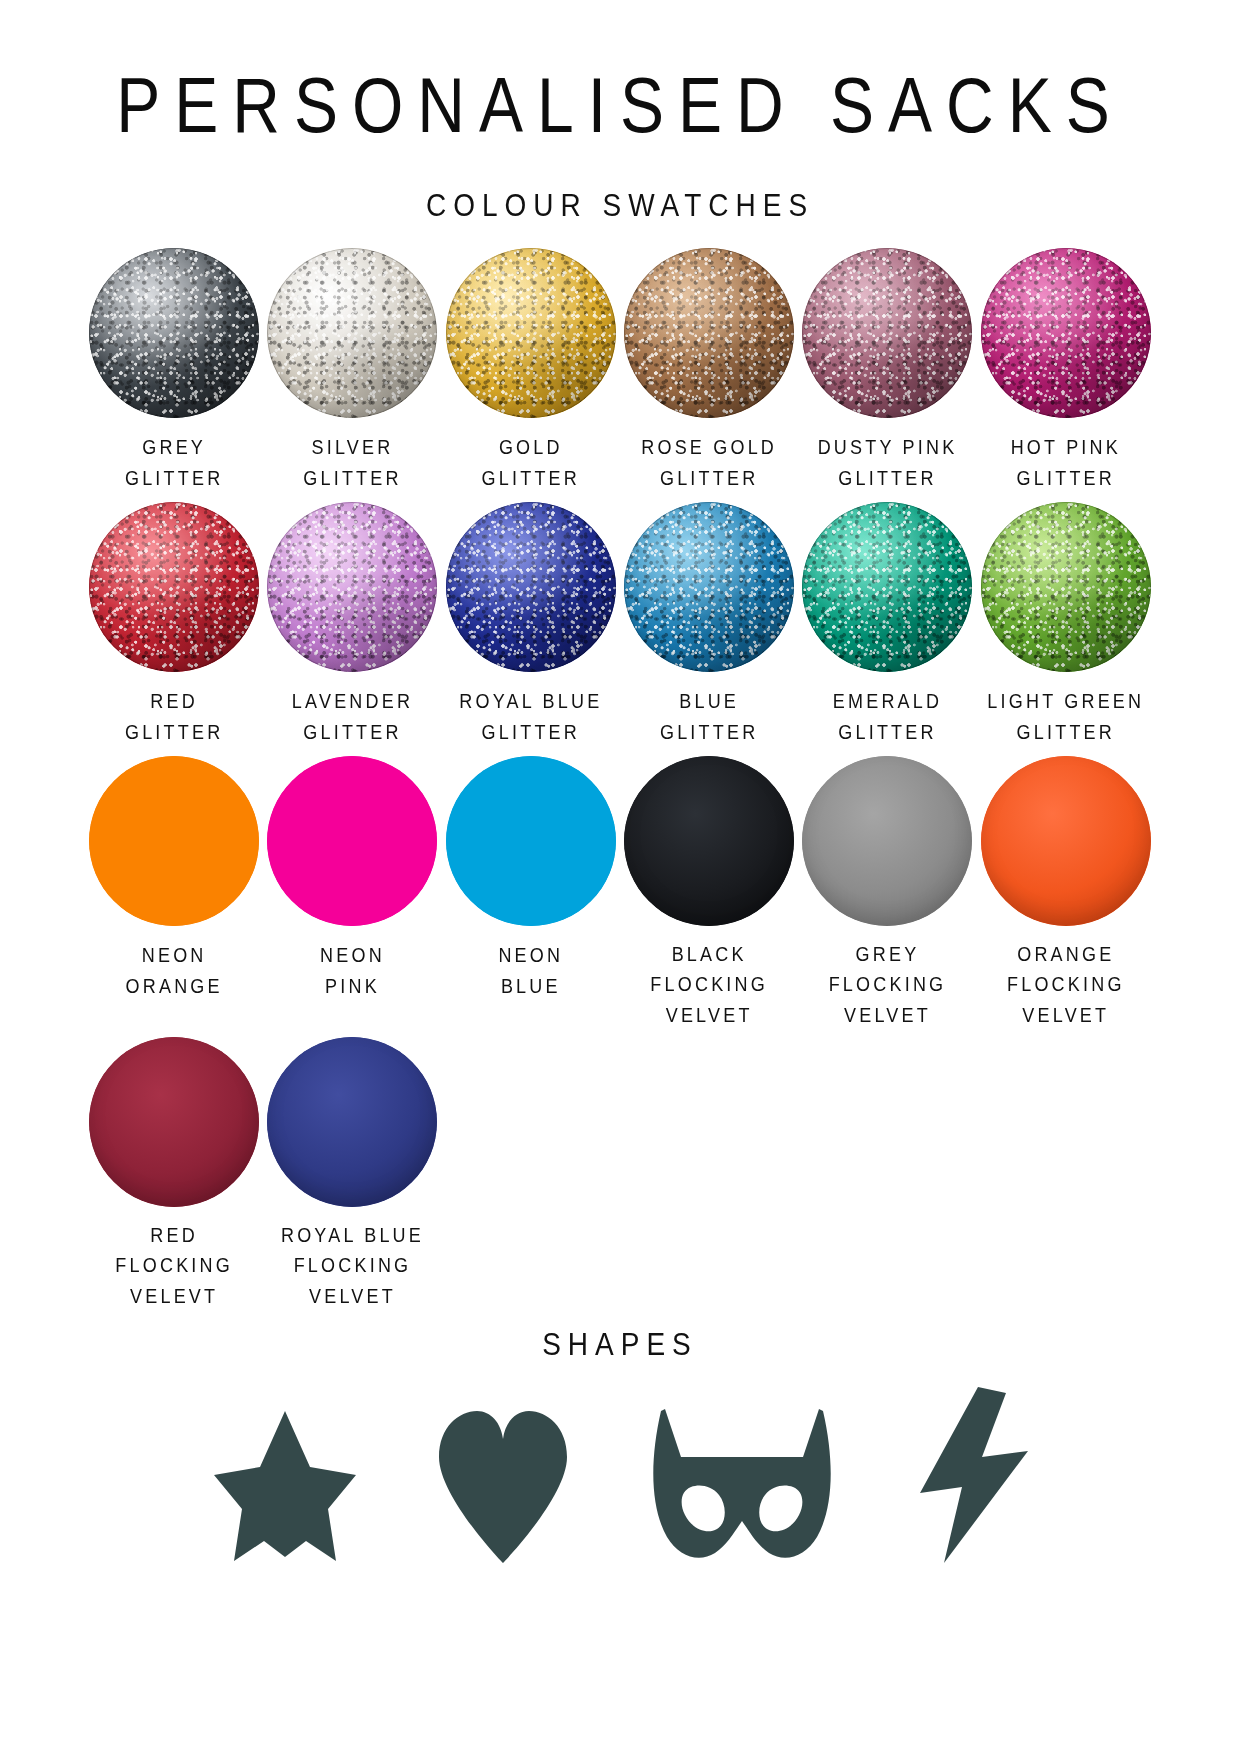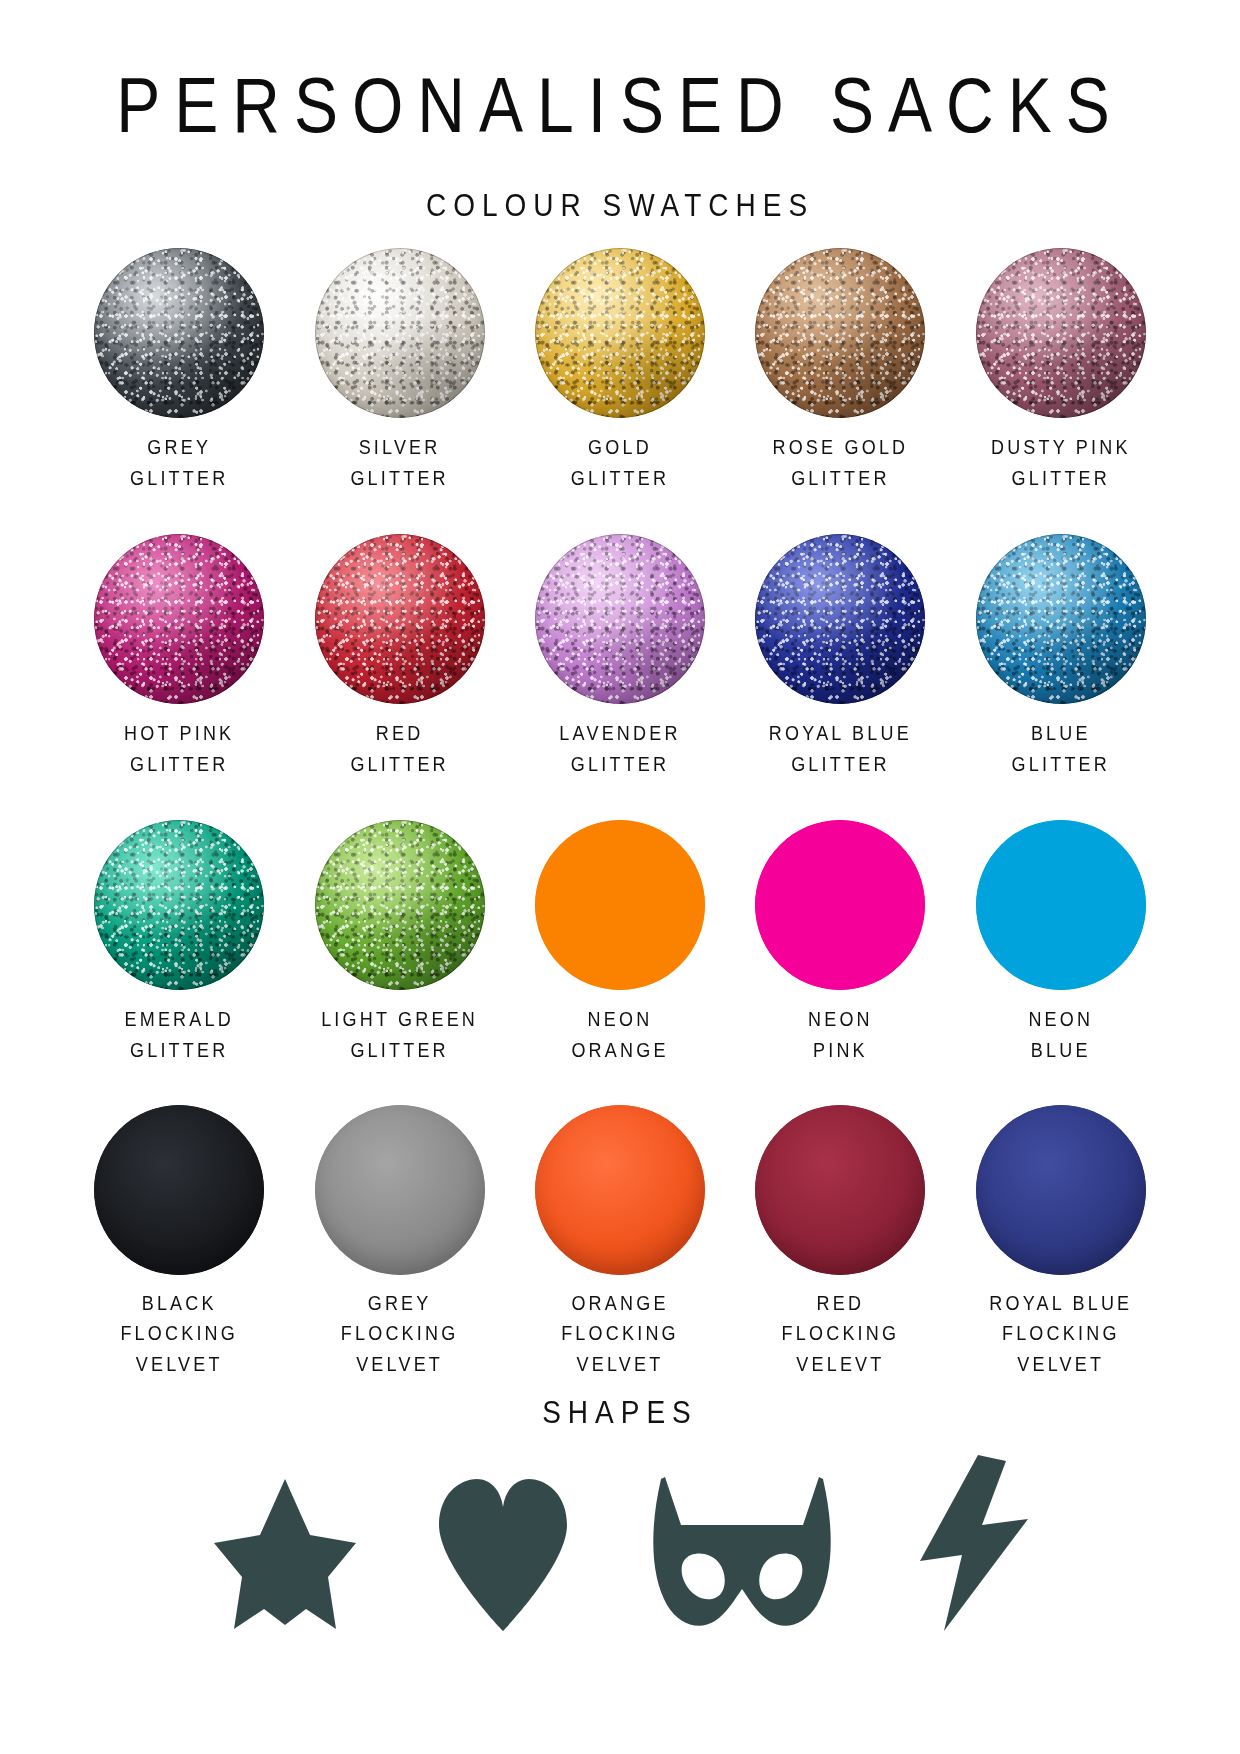--- a/index.html
+++ b/index.html
@@ -54,24 +54,23 @@
   }
   .section-title.swatches { padding-top: 66px; }
   .section-title.shapes  { padding-top: 0px; }
 
   
   .swatch-grid {
     margin: 0 auto;
     padding-top: 32px;
     width: 1070px;
     display: grid;
-    grid-template-columns: repeat(5, 1fr);
+    grid-template-columns: repeat(6, 1fr);
     row-gap: 0px;
     column-gap: 0px;
-    gap: 32px;
   }
 
   .swatch-cell {
     display: flex;
     flex-direction: column;
     align-items: center;
     padding-bottom: 10px;
   }
 
   .swatch-disc {

